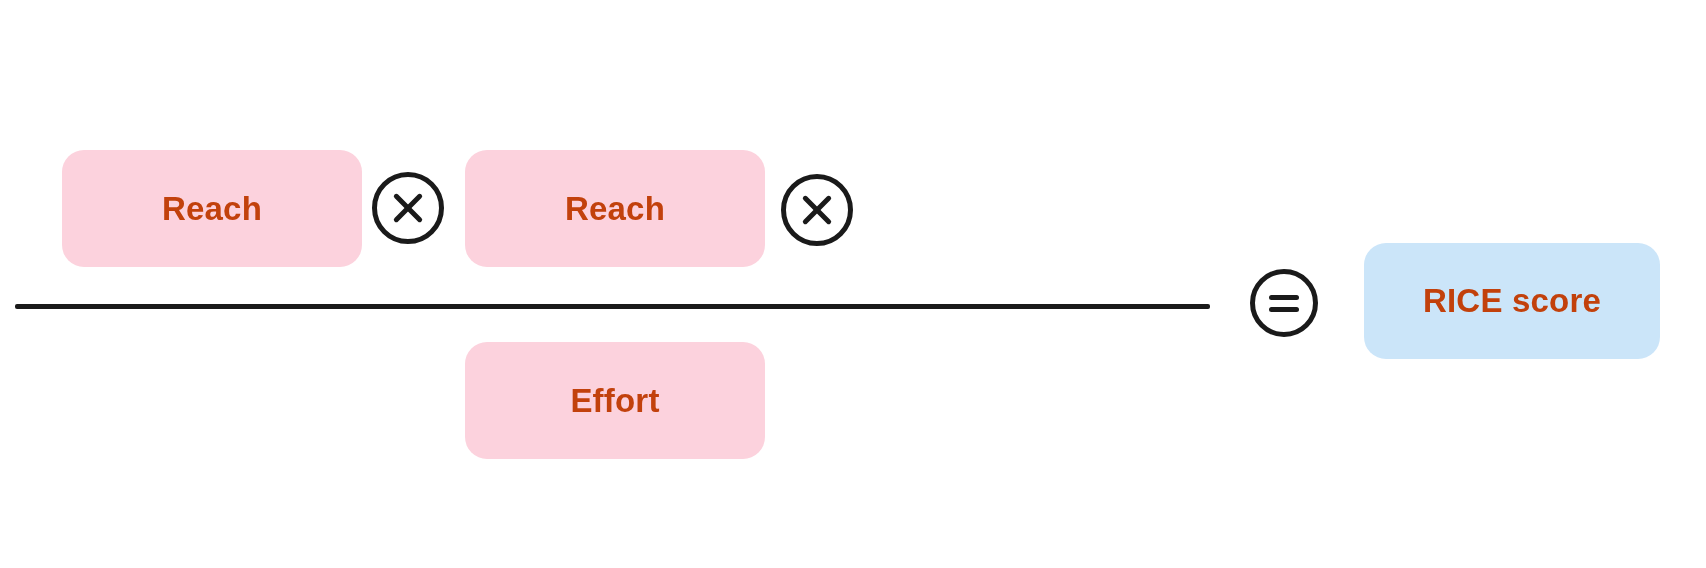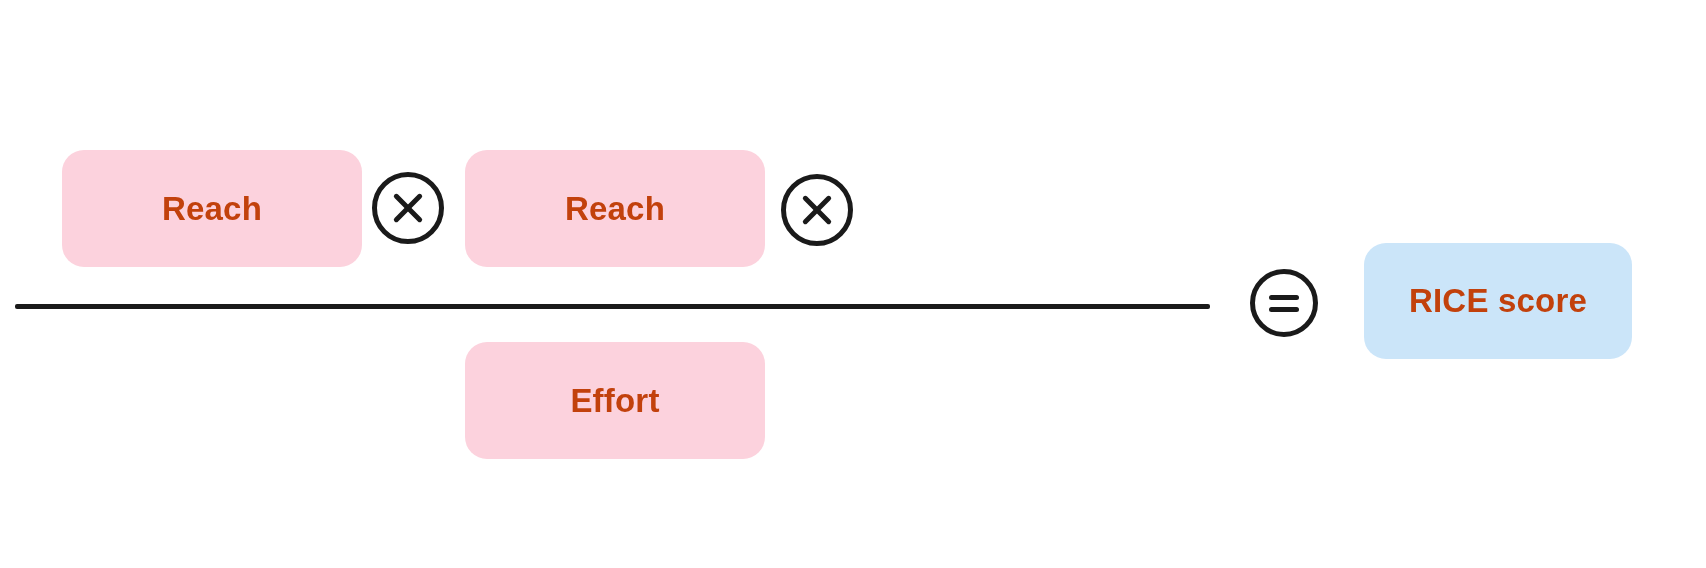--- a/index.html
+++ b/index.html
@@ -28,21 +28,21 @@
     color: #c2410c;
     letter-spacing: 0.2px;
   }
   .factor { background: #fcd2dd; }
   .result { background: #cbe5f9; }
 
   .box-reach      { left: 62px;   top: 150px; }
   .box-impact     { left: 465px;  top: 150px; }
   .box-confidence { left: 870px;  top: 150px; }
   .box-effort     { left: 465px;  top: 342px; }
-  .box-rice       { left: 1364px; top: 243px; width: 268px; height: 116px; }
+  .box-rice       { left: 1364px; top: 243px; width: 296px; height: 116px; }
 
   .op-circle {
     position: absolute;
     box-sizing: border-box;
     border: 5px solid #1a1a1a;
     border-radius: 50%;
     background: #ffffff;
   }
   .multiply {
     width: 72px;

